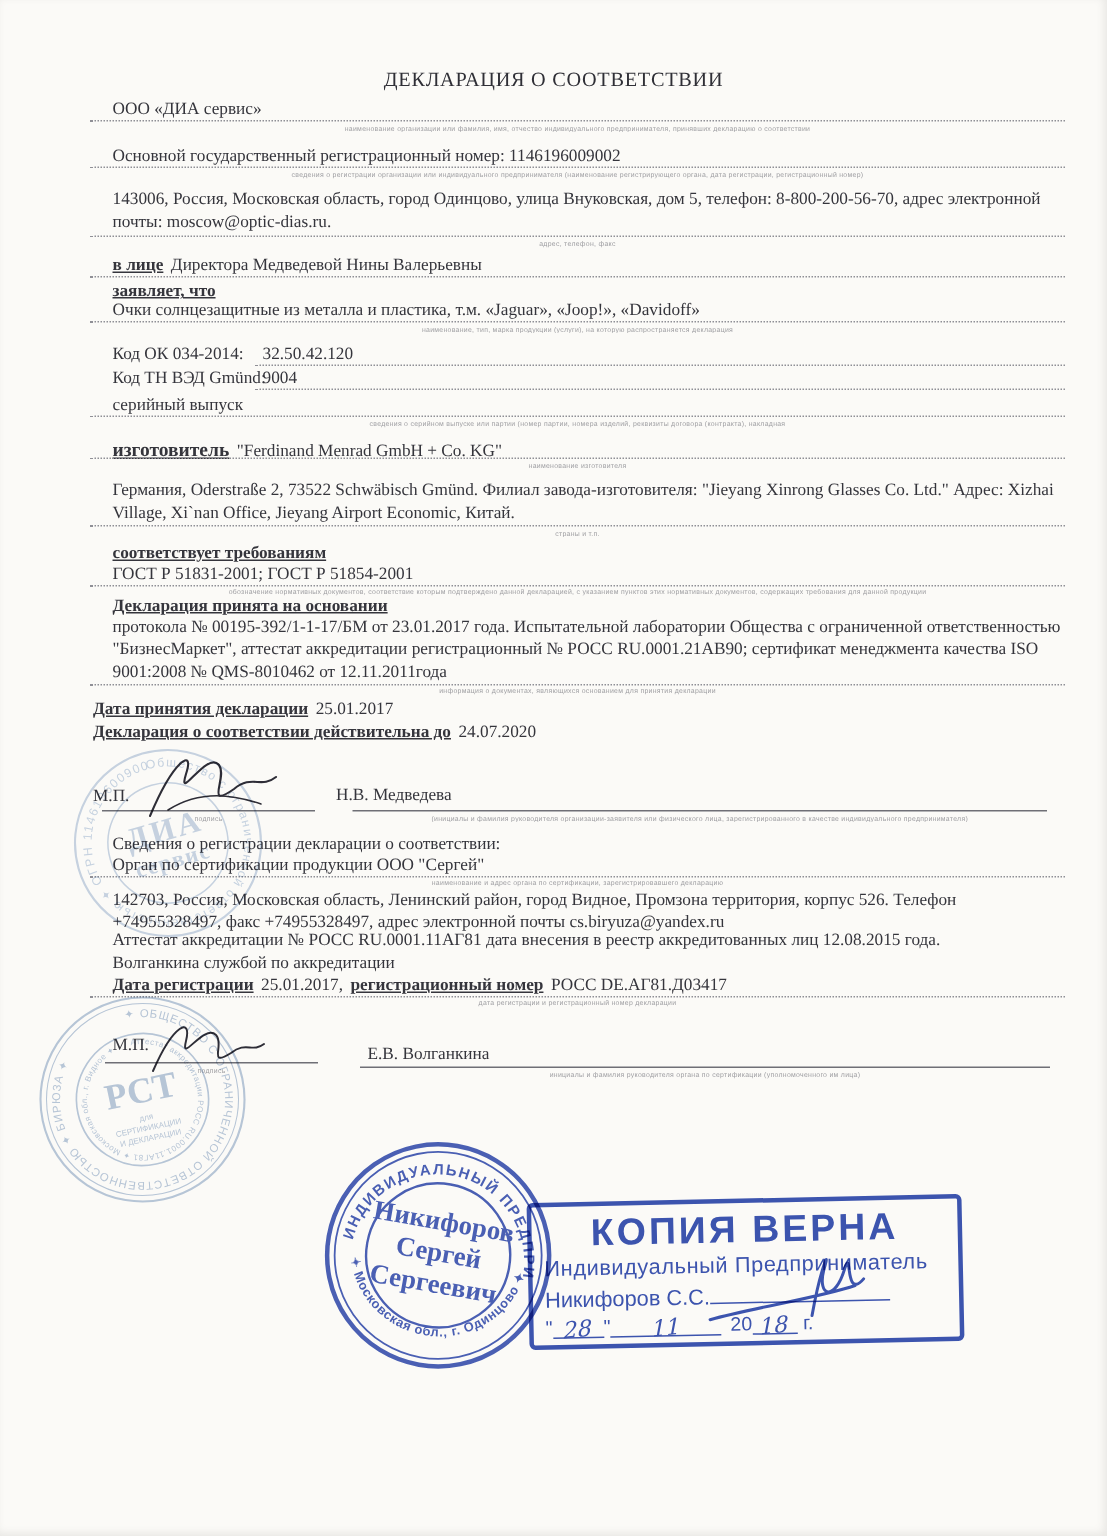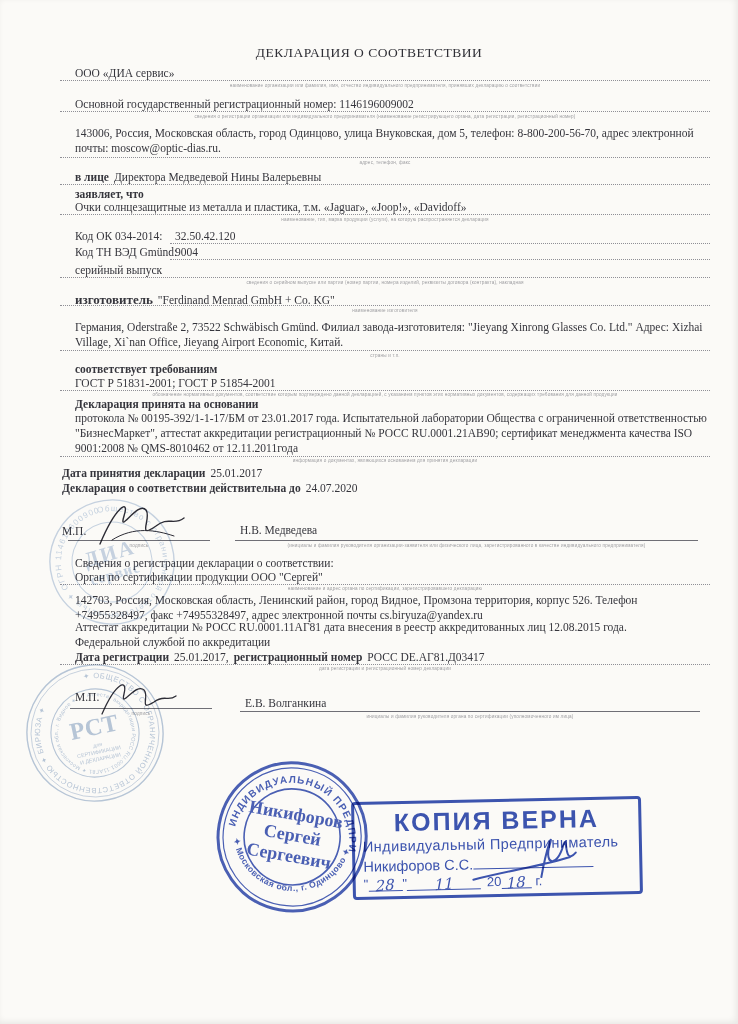--- a/index.html
+++ b/index.html
@@ -1,19 +1,19 @@
 <!DOCTYPE html>
 <html><head>
 <meta charset="utf-8">
 <style>
   html,body{margin:0;padding:0;background:#e8e8e6;}
   .page{position:relative;width:738px;height:1024px;background:#fbfaf7;margin:0 auto;overflow:hidden;
         box-shadow:inset -2px -2px 6px rgba(0,0,0,.08);}
   .t{position:absolute;font:11.5px/1.32 "Liberation Serif", serif;color:#35353c;}
-  .b{font-weight:bold;}
+  .b{font-weight:bold;text-decoration:underline;}
   .title{position:absolute;left:0;right:0;text-align:center;font:13.5px "Liberation Serif", serif;color:#2f2f36;letter-spacing:.5px;}
   .rule{position:absolute;height:0;border-bottom:1px dotted #8f8f96;}
   .solid{border-bottom:1px solid #6f6f76;}
   .cap{position:absolute;font:4.6px "Liberation Sans", sans-serif;color:#9d9da1;text-align:center;
        white-space:nowrap;overflow:hidden;letter-spacing:.2px;}
   .lbl-gap{margin-right:5px;}
   .stamp{position:absolute;mix-blend-mode:multiply;}
   .copy-stamp{position:absolute;border:3px solid #3d55b4;border-radius:4px;color:#3d55b4;
               font-family:"Liberation Sans", sans-serif;mix-blend-mode:multiply;}
   .copy-title{text-align:center;font-size:25px;font-weight:bold;letter-spacing:2px;margin-top:4px;}
@@ -90,31 +90,31 @@
   <div class="t" style="top:466px;left:62px">
     <span class="b lbl-gap">Дата принятия декларации</span><span>25.01.2017</span>
   </div>
   <div class="t" style="top:481px;left:62px">
     <span class="b lbl-gap">Декларация о соответствии действительна до</span><span>24.07.2020</span>
   </div>
 
   <div class="t" style="top:524px;left:62px">М.П.</div>
   <div class="rule solid" style="top:540px;left:68px;width:142px"></div>
   <div class="cap" style="top:543px;left:68px;width:142px">подпись</div>
-  <div class="t" style="top:523px;left:240px">Н.В. Медведева</div>
+  <div class="t" style="top:523px;left:224px">Н.В. Медведева</div>
   <div class="rule solid" style="top:540px;left:235px;width:463px"></div>
   <div class="cap" style="top:543px;left:235px;width:463px">(инициалы и фамилия руководителя организации-заявителя или физического лица, зарегистрированного в качестве индивидуального предпринимателя)</div>
 
   <div class="t" style="top:556px;left:75px">Сведения о регистрации декларации о соответствии:</div>
   <div class="t" style="top:570px;left:75px">Орган по сертификации продукции ООО "Сергей"</div>
   <div class="rule" style="top:584px;left:60px;width:650px"></div>
   <div class="cap" style="top:586px;left:60px;width:650px">наименование и адрес органа по сертификации, зарегистрировавшего декларацию</div>
   <div class="t" style="top:593px;left:75px;width:632px">142703, Россия, Московская область, Ленинский район, город Видное, Промзона территория, корпус 526. Телефон +74955328497, факс +74955328497, адрес электронной почты cs.biryuza@yandex.ru</div>
   <div class="t" style="top:620px;left:75px;width:640px">Аттестат аккредитации № РОСС RU.0001.11АГ81 дата внесения в реестр аккредитованных лиц 12.08.2015 года.</div>
-  <div class="t" style="top:635px;left:75px;width:640px">Федеральной службой по аккредитации</div>
+  <div class="t" style="top:635px;left:75px;width:640px">Волганкина службой по аккредитации</div>
 
   <div class="t" style="top:650px;left:75px">
     <span class="b lbl-gap">Дата регистрации</span><span class="lbl-gap">25.01.2017,</span><span class="b lbl-gap">регистрационный номер</span><span>РОСС DE.АГ81.Д03417</span>
   </div>
   <div class="rule" style="top:664px;left:60px;width:650px"></div>
   <div class="cap" style="top:666px;left:60px;width:650px">дата регистрации и регистрационный номер декларации</div>
 
   <div class="t" style="top:690px;left:75px">М.П.</div>
   <div class="rule solid" style="top:708px;left:70px;width:142px"></div>
   <div class="cap" style="top:711px;left:70px;width:142px">подпись</div>

